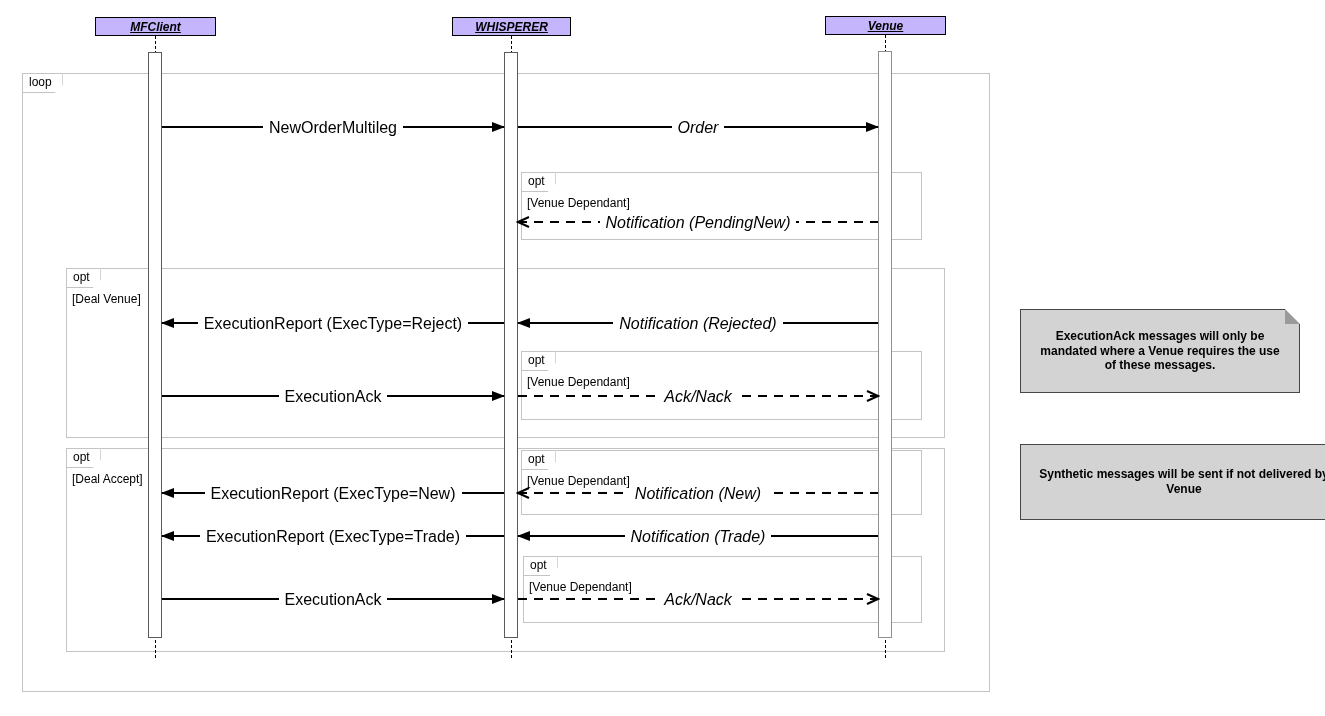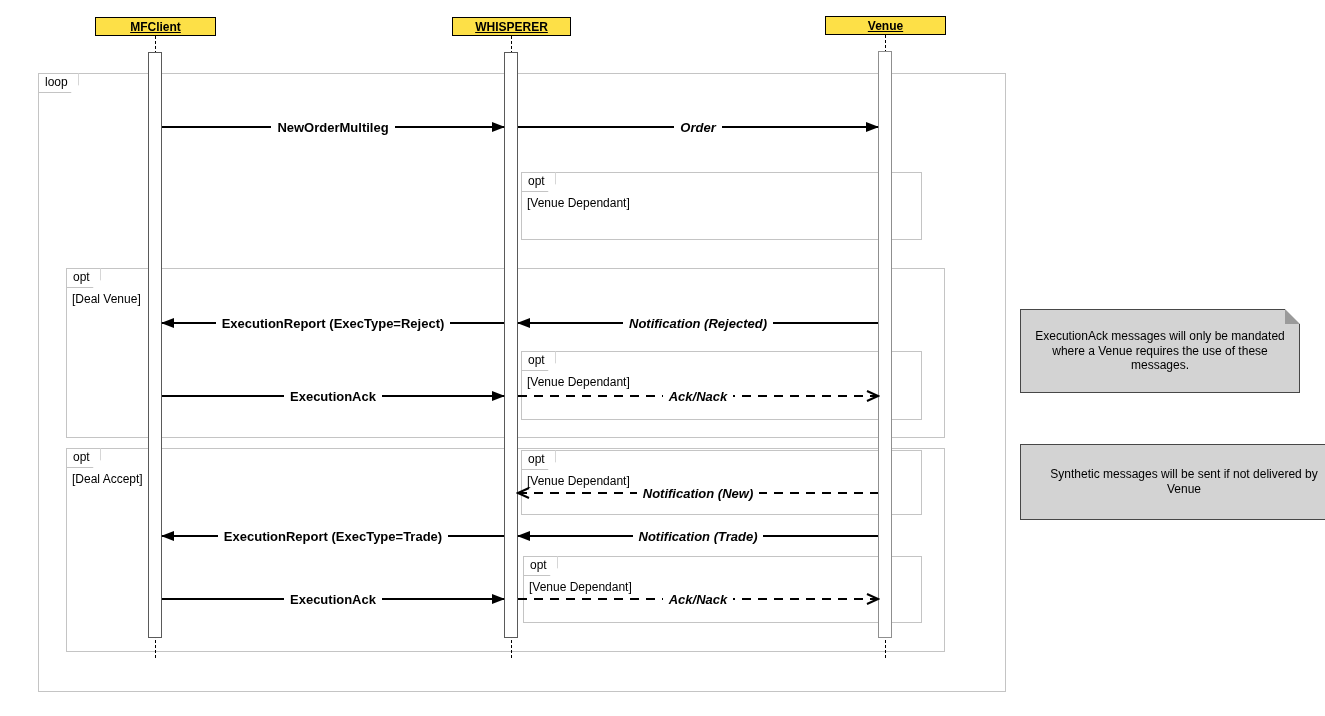--- a/index.html
+++ b/index.html
@@ -1,66 +1,66 @@
 <!DOCTYPE html>
 <html><head>
 <meta charset="utf-8">
 <style>
   * { margin:0; padding:0; box-sizing:border-box; }
   html,body { background:#ffffff; }
   body { font-family:"Liberation Sans", sans-serif; color:#000; }
   #canvas { position:relative; width:1325px; height:716px; background:#fff; overflow:hidden; }
 
   
-  .participant { position:absolute; height:19px; border:1px solid #000; background:#fde047;
-                 display:flex; align-items:center; justify-content:center; }
+  .participant { position:absolute; height:19px; border:1px solid #000; background:#c4b5fd;
+                 display:flex; align-items:center; justify-content:center;font-style:italic; }
   .participant span { font-size:12px; font-weight:bold; text-decoration:underline; }
 
   
   .lifeline { position:absolute; width:0; border-left:1px dashed #000; }
 
   
   .activation { position:absolute; width:14px; background:#fff; border:1px solid #5a5a5a; }
   .activation.gray { border-color:#8f8f8f; }
 
   
   .fragment { position:absolute; border:1px solid #c4c4c4; background:transparent; }
   .frag-tab { position:absolute; top:-1px; left:-1px; background:#fff; border:1px solid #c4c4c4;
               padding:2px 10px 3px 6px; font-size:12px; line-height:13px;
               clip-path: polygon(0 0, 100% 0, 100% calc(100% - 8px), calc(100% - 8px) 100%, 0 100%); }
   .frag-guard { position:absolute; left:5px; top:23px; font-size:12px; white-space:nowrap; }
 
   
   .msg { position:absolute; height:18px; display:flex; align-items:center; justify-content:center; }
   .msg .line { position:absolute; left:0; right:0; top:8px; height:2px; background:#000; }
   .msg .line.dashed { background:repeating-linear-gradient(90deg,#000 0 9px,transparent 9px 16px); }
-  .msg .mlabel { position:relative; z-index:2; background:#fff; padding:0 6px; font-size:13px;
-                 white-space:nowrap; line-height:17px;font-weight:bold; }
+  .msg .mlabel { position:relative; z-index:2; background:#fff; padding:0 6px; font-size:16px;
+                 white-space:nowrap; line-height:17px; }
   .msg .mlabel.italic { font-style:italic; }
   .head { position:absolute; top:50%; transform:translateY(-50%); width:0; height:0; z-index:1; }
   .head.filled-right { right:-1px; border-left:13px solid #000; border-top:5px solid transparent; border-bottom:5px solid transparent; }
   .head.filled-left  { left:-1px;  border-right:13px solid #000; border-top:5px solid transparent; border-bottom:5px solid transparent; }
   .head-svg { position:absolute; top:50%; transform:translateY(-50%); z-index:1; }
   .head-svg.right { right:-2px; }
   .head-svg.left { left:-2px; }
 
   
   .note { position:absolute; background:#d3d3d3; border:1px solid #474747;
           display:flex; align-items:center; justify-content:center; text-align:center;
-          font-size:12px; line-height:1.22; padding:1px 12px; }
+          font-size:12px; line-height:1.22; padding:1px 12px;font-weight:bold; }
   .note::before { content:""; position:absolute; top:-1px; right:-1px; width:0; height:0;
                   border-style:solid; border-width:0 15px 15px 0;
                   border-color:#ffffff #ffffff #9a9a9a #9a9a9a; }
 </style>
 </head>
 <body>
 
 <div id="canvas">
 
-  <div class="fragment" style="left:22px; top:73px; width:968px; height:619px;margin-left:16px;">
+  <div class="fragment" style="left:22px; top:73px; width:968px; height:619px;">
     <div class="frag-tab">loop</div>
   </div>
 
   <div class="fragment" style="left:521px; top:172px; width:401px; height:68px;">
     <div class="frag-tab">opt</div>
     <div class="frag-guard">[Venue Dependant]</div>
   </div>
 
   <div class="fragment" style="left:66px; top:268px; width:879px; height:170px;">
     <div class="frag-tab">opt</div>
@@ -101,20 +101,27 @@
     <div class="head filled-right"></div>
   </div>
 
   <div class="msg" style="left:518px; top:118px; width:360px;">
     <div class="line"></div>
     <span class="mlabel italic">Order</span>
     <div class="head filled-right"></div>
   </div>
 
 
+  <div class="msg" style="left:518px; top:213px; width:360px;">
+    <div class="line dashed"></div>
+    <span class="mlabel italic">Notification (PendingNew)</span>
+    <svg class="head-svg left" width="15" height="14">
+        <path d="M13 2 L2 7 L13 12" fill="none" stroke="#000" stroke-width="2"></path>
+      </svg>
+  </div>
 
   <div class="msg" style="left:162px; top:314px; width:342px;text-align:center;">
     <div class="line"></div>
     <span class="mlabel">ExecutionReport (ExecType=Reject)</span>
     <div class="head filled-left"></div>
   </div>
 
   <div class="msg" style="left:518px; top:314px; width:360px;">
     <div class="line"></div>
     <span class="mlabel italic">Notification (Rejected)</span>
@@ -128,20 +135,25 @@
   </div>
 
   <div class="msg" style="left:518px; top:387px; width:360px;">
     <div class="line dashed"></div>
     <span class="mlabel italic">Ack/Nack</span>
     <svg class="head-svg right" width="15" height="14">
         <path d="M2 2 L13 7 L2 12" fill="none" stroke="#000" stroke-width="2"></path>
       </svg>
   </div>
 
+  <div class="msg" style="left:162px; top:484px; width:342px;">
+    <div class="line"></div>
+    <span class="mlabel">ExecutionReport (ExecType=New)</span>
+    <div class="head filled-left"></div>
+  </div>
 
   <div class="msg" style="left:518px; top:484px; width:360px;">
     <div class="line dashed"></div>
     <span class="mlabel italic">Notification (New)</span>
     <svg class="head-svg left" width="15" height="14">
         <path d="M13 2 L2 7 L13 12" fill="none" stroke="#000" stroke-width="2"></path>
       </svg>
   </div>
 
   <div class="msg" style="left:162px; top:527px; width:342px;">

